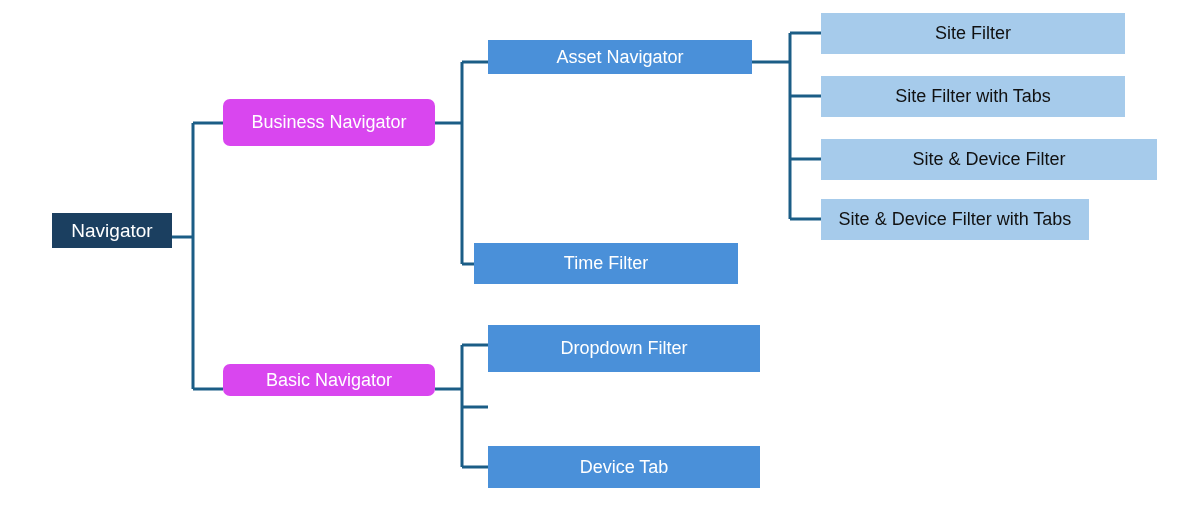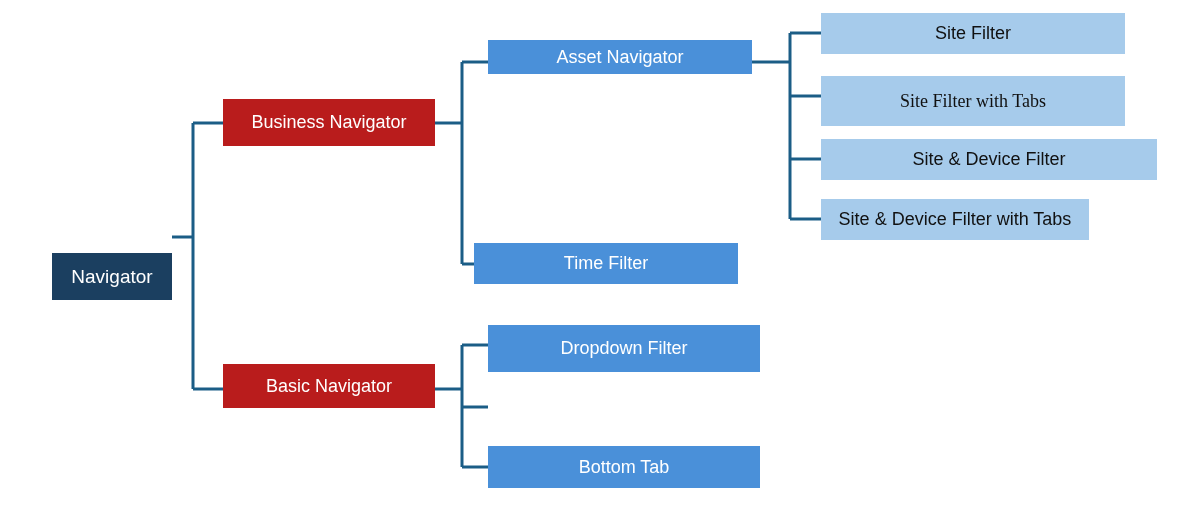--- a/index.html
+++ b/index.html
@@ -35,23 +35,24 @@
     line-height: 1.15;
     padding: 0 6px;
     white-space: nowrap;
   }
   .node.root {
     background: #1b3f60;
     color: #ffffff;
     font-size: 19px;
   }
   .node.level1 {
-    background: #b91c1c;
+    background: #d946ef;
     color: #ffffff;
     font-size: 18px;
+    border-radius: 7px;
   }
   .node.level2 {
     background: #4a90d9;
     color: #ffffff;
     font-size: 18px;
   }
   .node.level3 {
     background: #a6cbeb;
     color: #111111;
     font-size: 18px;
@@ -83,58 +84,58 @@
       <path d="M790,219 L821,219"></path>
 
       <path d="M435,389 L462,389"></path>
       <path d="M462,345 L462,467"></path>
       <path d="M462,345 L488,345"></path>
       <path d="M462,407 L488,407"></path>
       <path d="M462,467 L488,467"></path>
     </g>
   </svg>
 
-  <div class="node root" style="left:52px; top:213px; width:120px; height:47px;margin-top:40px;">
+  <div class="node root" style="left:52px; top:213px; width:120px; height:35px;">
     <span>Navigator</span>
   </div>
 
   <div class="node level1" style="left:223px; top:99px; width:212px; height:47px;">
     <span>Business Navigator</span>
   </div>
 
-  <div class="node level1" style="left:223px; top:364px; width:212px; height:44px;">
+  <div class="node level1" style="left:223px; top:364px; width:212px; height:32px;">
     <span>Basic Navigator</span>
   </div>
 
   <div class="node level2" style="left:488px; top:40px; width:264px; height:34px;">
     <span>Asset Navigator</span>
   </div>
 
   <div class="node level2" style="left:474px; top:243px; width:264px; height:41px;">
     <span>Time Filter</span>
   </div>
 
   <div class="node level3" style="left:821px; top:13px; width:304px; height:41px;">
     <span>Site Filter</span>
   </div>
 
-  <div class="node level3" style="left:821px; top:76px; width:304px; height:50px;font-family:Liberation Serif, serif;">
+  <div class="node level3" style="left:821px; top:76px; width:304px; height:41px;">
     <span>Site Filter with Tabs</span>
   </div>
 
   <div class="node level3" style="left:821px; top:139px; width:336px; height:41px;">
     <span>Site &amp; Device Filter</span>
   </div>
 
   <div class="node level3" style="left:821px; top:199px; width:268px; height:41px;">
     <span>Site &amp; Device Filter with Tabs</span>
   </div>
 
   <div class="node level2" style="left:488px; top:325px; width:272px; height:47px;">
     <span>Dropdown Filter</span>
   </div>
 
 
   <div class="node level2" style="left:488px; top:446px; width:272px; height:42px;">
-    <span>Bottom Tab</span>
+    <span>Device Tab</span>
   </div>
 
 </div>
 
 </body></html>

